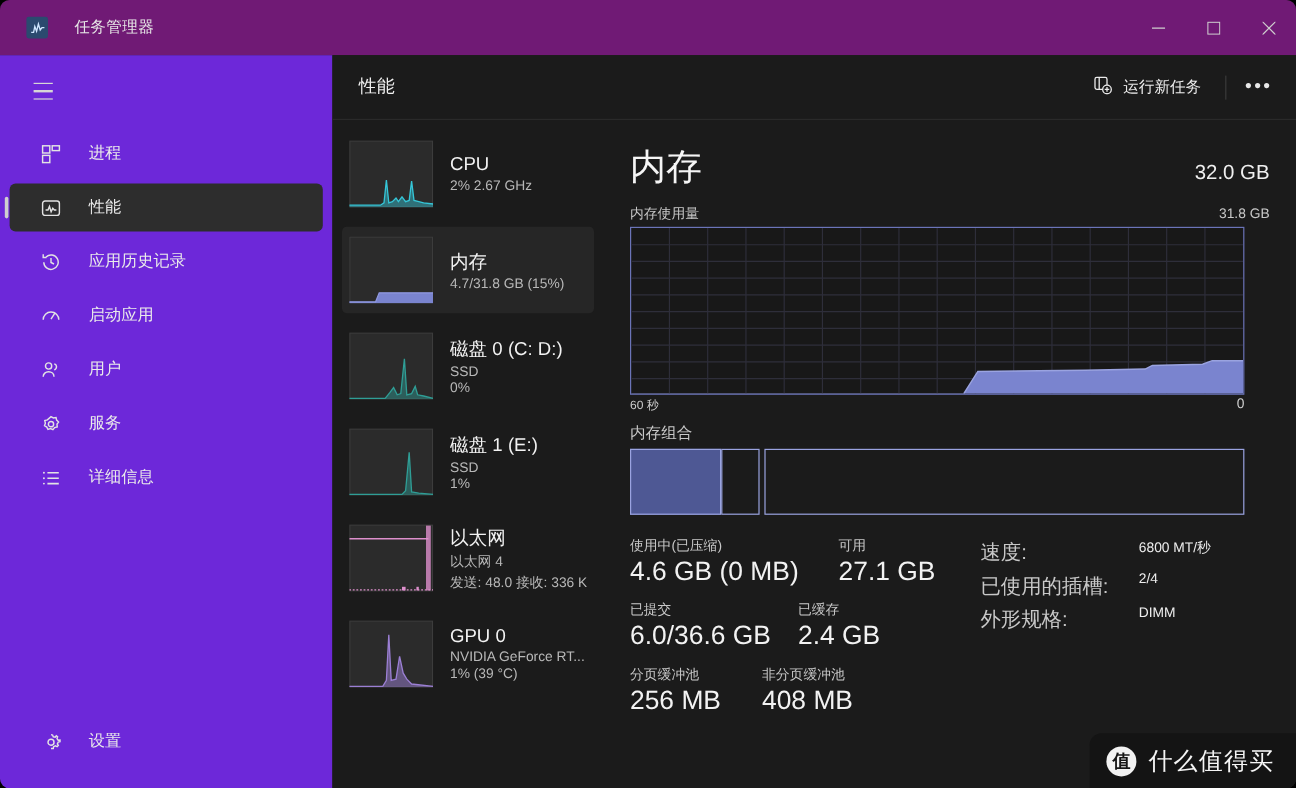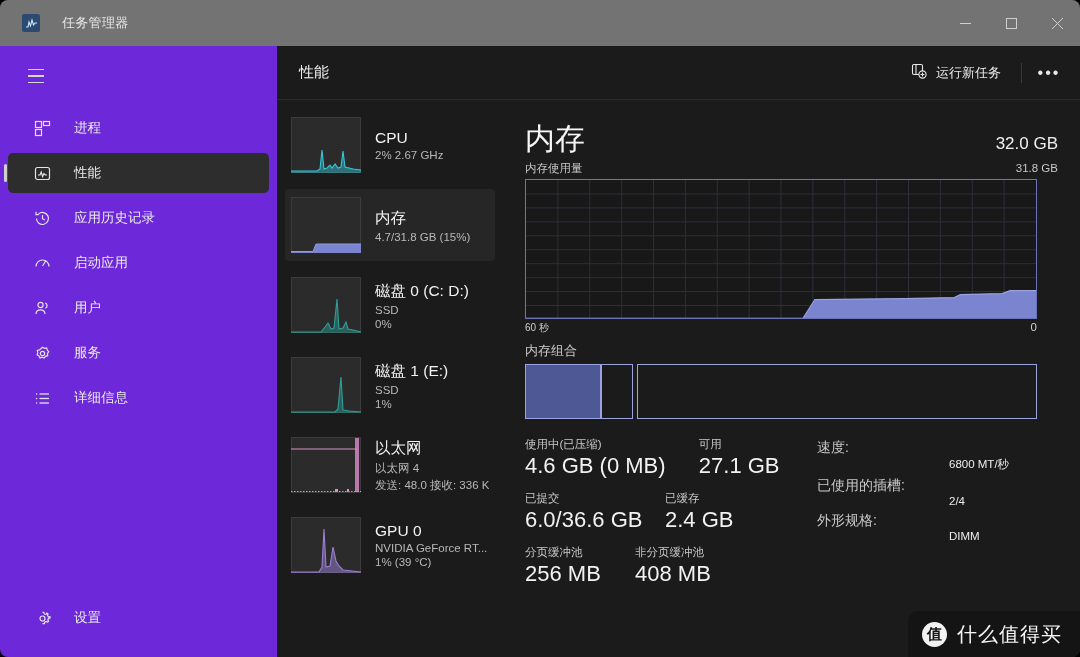--- a/index.html
+++ b/index.html
@@ -14,21 +14,21 @@
     width: 1080px; height: 657px;
     background: #1f1f1f;
     border-radius: 8px;
     overflow: hidden;
   }
 
   
   .titlebar {
     position: absolute; top: 0; left: 0;
     width: 1080px; height: 46px;
-    background: #737373;
+    background: #701a75;
     display: flex; align-items: center;
   }
   .tb-icon {
     margin-left: 22px; width: 18px; height: 18px;
     background: #2b4a6f; border-radius: 2px;
     display: flex; align-items: center; justify-content: center;
   }
   .tb-icon svg { display: block; }
   .tb-title {
     margin-left: 22px; font-size: 13px; color: #e6e6e6;
@@ -128,21 +128,21 @@
 
   
   .detail {
     position: absolute; top: 55px; left: 226px;
     width: 577px; height: 556px;
     padding: 18px 22px 0 22px;
   }
   .d-head { display: flex; align-items: baseline; }
   .d-title { font-size: 30px; color: #f5f5f5; font-weight: 400; }
   .d-total { margin-left: auto; font-size: 17px; color: #f0f0f0; }
-  .d-sub { display: flex; align-items: baseline; margin-top: 1px; justify-content: center; }
+  .d-sub { display: flex; align-items: baseline; margin-top: 11px; justify-content: center; }
   .d-sub-l { font-size: 11.5px; color: #c8c8c8; }
   .d-sub-r { margin-left: auto; font-size: 11.5px; color: #c8c8c8; }
 
   .graphbox {
     margin-top: 3px; width: 512px; height: 140px;
     border: 1px solid #6b74b8; position: relative;
     background: #181818; overflow: hidden;
   }
   .graphbox svg { position: absolute; inset: 0; display: block; }
   .axis { display: flex; margin-top: 2px; width: 512px; }
@@ -168,22 +168,22 @@
   .srow { display: flex; margin-bottom: 12px; }
   .scell { }
   .scell.w1 { width: 180px; }
   .scell.w2 { width: 110px; }
   .scell.w3 { width: 140px; }
   .slabel { font-size: 11.5px; color: #c8c8c8; }
   .svalue { font-size: 22px; color: #f2f2f2; margin-top: 1px; font-weight: 400; }
 
   .stats-right { margin-left: 12px; padding-top: 2px; }
   .spec { display: flex; margin-bottom: 5px; }
-  .spec-k { font-size: 14px; color: #c8c8c8; width: 132px; }
-  .spec-v { font-size: 11.5px; color: #ededed; margin-top: 18px; }
+  .spec-k { font-size: 17px; color: #c8c8c8; width: 132px; }
+  .spec-v { font-size: 11.5px; color: #ededed; }
 
   
   .wm {
     position: absolute; right: 0; bottom: 0;
     height: 46px; padding: 0 18px 0 14px;
     display: flex; align-items: center; gap: 10px;
     background: #141414; border-top-left-radius: 10px;
   }
   .wm-badge {
     width: 25px; height: 25px; border-radius: 50%;

